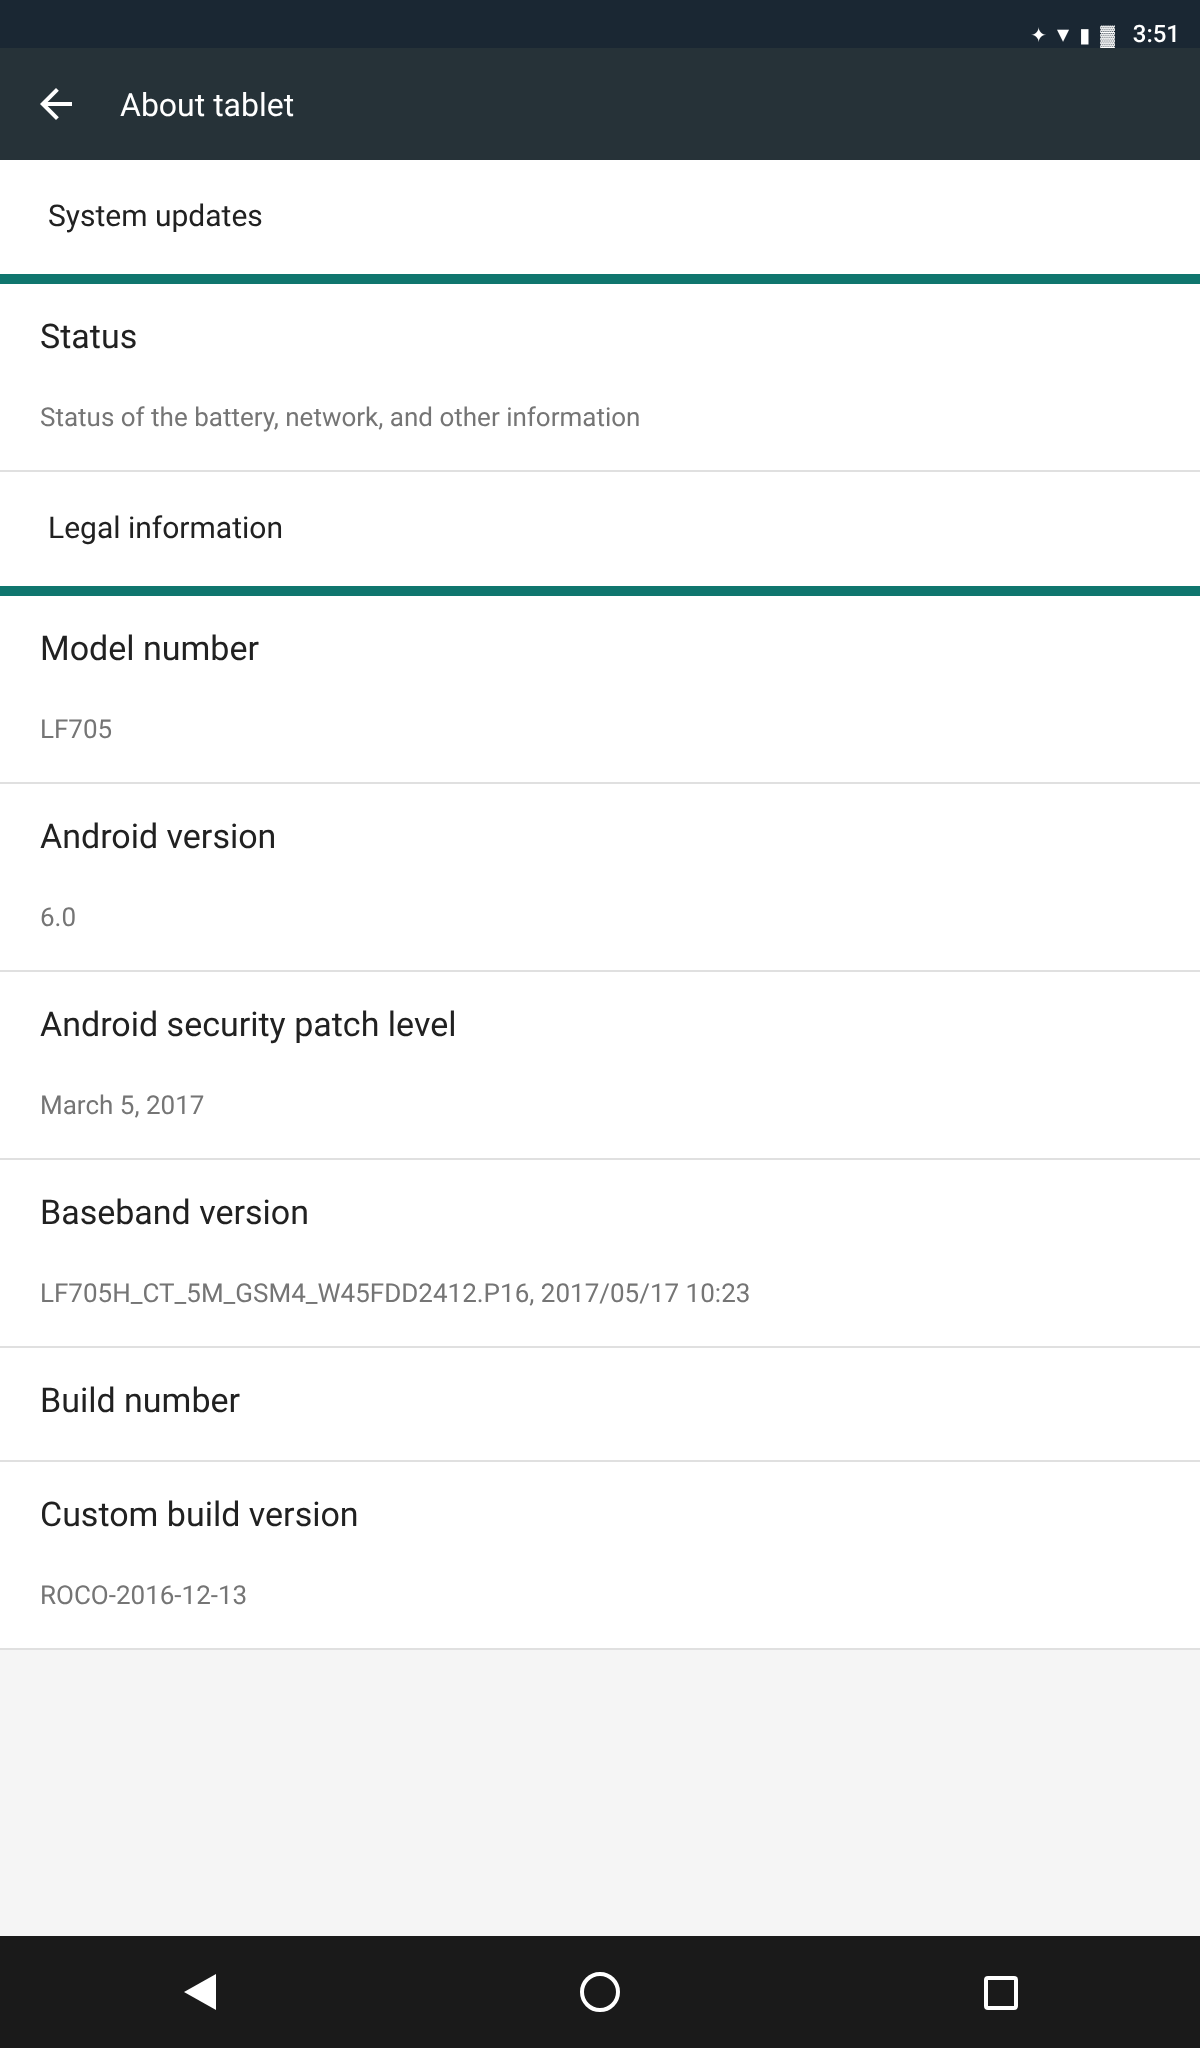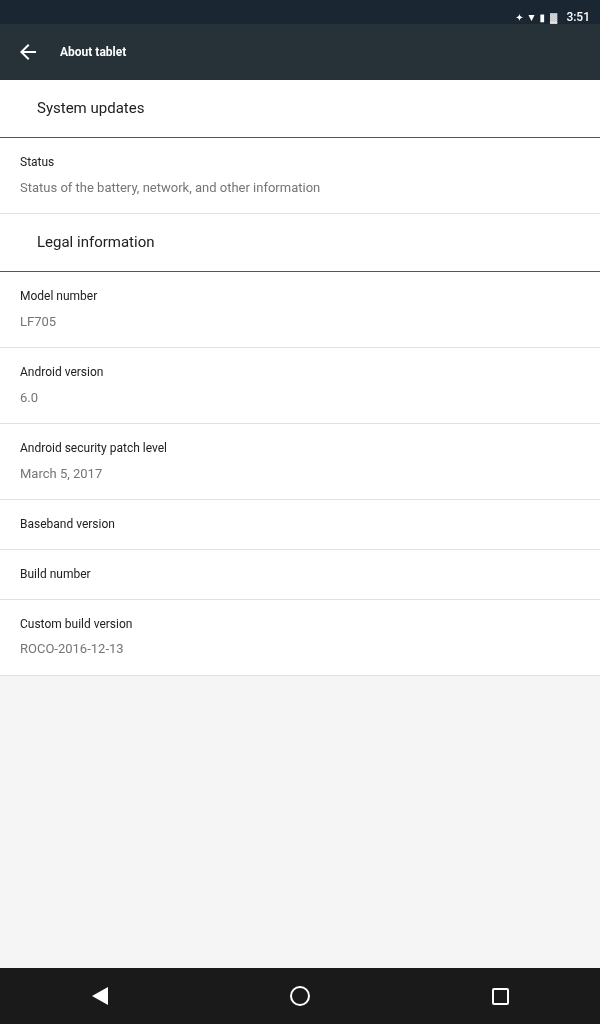--- a/index.html
+++ b/index.html
@@ -61,22 +61,22 @@
       color: white;
       font-size: 20px;
       cursor: pointer;
       margin-right: 20px;
       display: flex;
       align-items: center;
     }
 
     .app-bar-title {
       color: white;
-      font-size: 12px;
-      font-weight: 700;
+      font-size: 16px;
+      font-weight: 400;
     }
 
     
     .content {
       flex: 1;
       background: #f5f5f5;
       overflow-y: auto;
     }
 
     
@@ -85,37 +85,37 @@
       padding: 16px 20px;
       border-bottom: 1px solid #e0e0e0;
       cursor: default;
     }
 
     .list-item:first-child {
       margin-top: 0;
     }
 
     .list-item-title {
-      font-size: 12px;
+      font-size: 17px;
       color: #212121;
       font-weight: 400;
       line-height: 1.4;
     }
 
     .list-item-subtitle {
       font-size: 13px;
       color: #757575;
-      margin-top: 8px;
+      margin-top: 19px;
       line-height: 1.4;
     }
 
     .list-item-single {
       background: white;
-      padding: 18px 37px;
-      border-bottom: 1px solid #0f766e;
+      padding: 18px 24px;
+      border-bottom: 5px solid #0f766e;
     }
 
     .list-item-single .list-item-title {
       font-size: 15px;
       color: #212121;
     }
 
     
     .nav-bar {
       height: 56px;
@@ -213,20 +213,21 @@
     <div class="list-item-subtitle">6.0</div>
   </div>
 
   <div class="list-item">
     <div class="list-item-title">Android security patch level</div>
     <div class="list-item-subtitle">March 5, 2017</div>
   </div>
 
   <div class="list-item">
     <div class="list-item-title">Baseband version</div>
+    <div class="list-item-subtitle">LF705H_CT_5M_GSM4_W45FDD2412.P16, 2017/05/17 10:23</div>
   </div>
 
 
   <div class="list-item">
     <div class="list-item-title">Build number</div>
   </div>
 
   <div class="list-item">
     <div class="list-item-title">Custom build version</div>
     <div class="list-item-subtitle">ROCO-2016-12-13</div>

